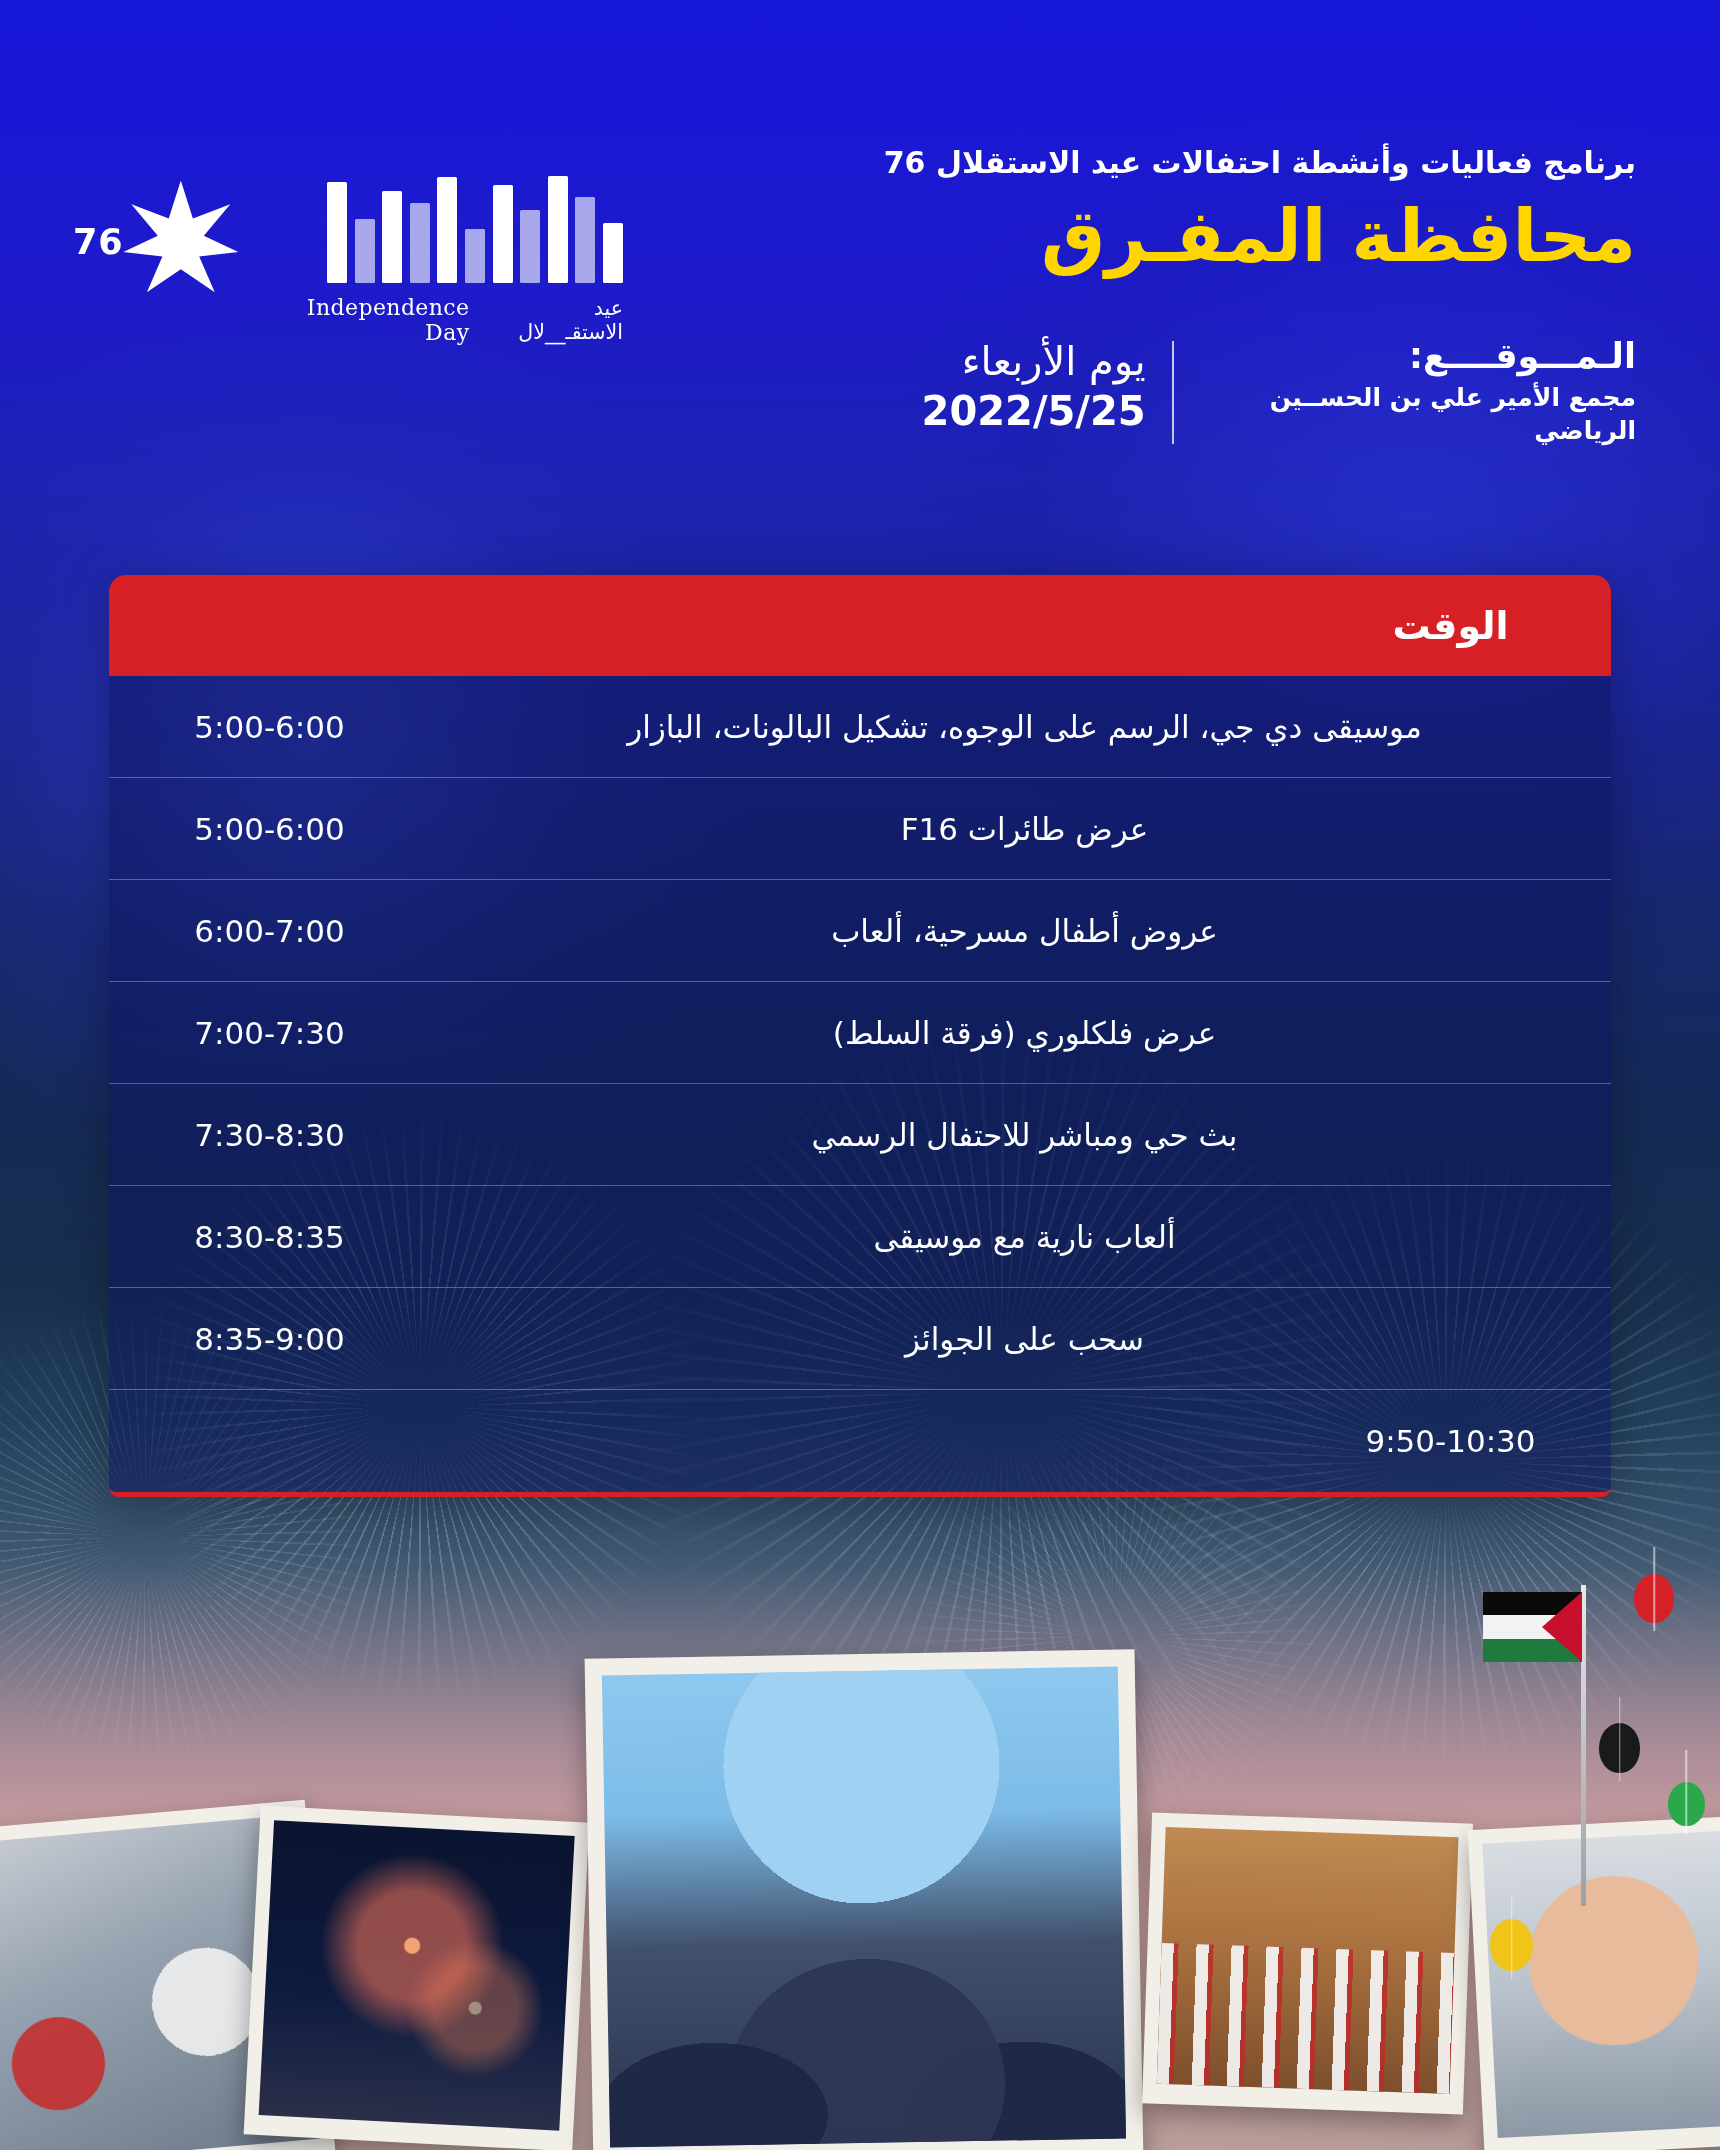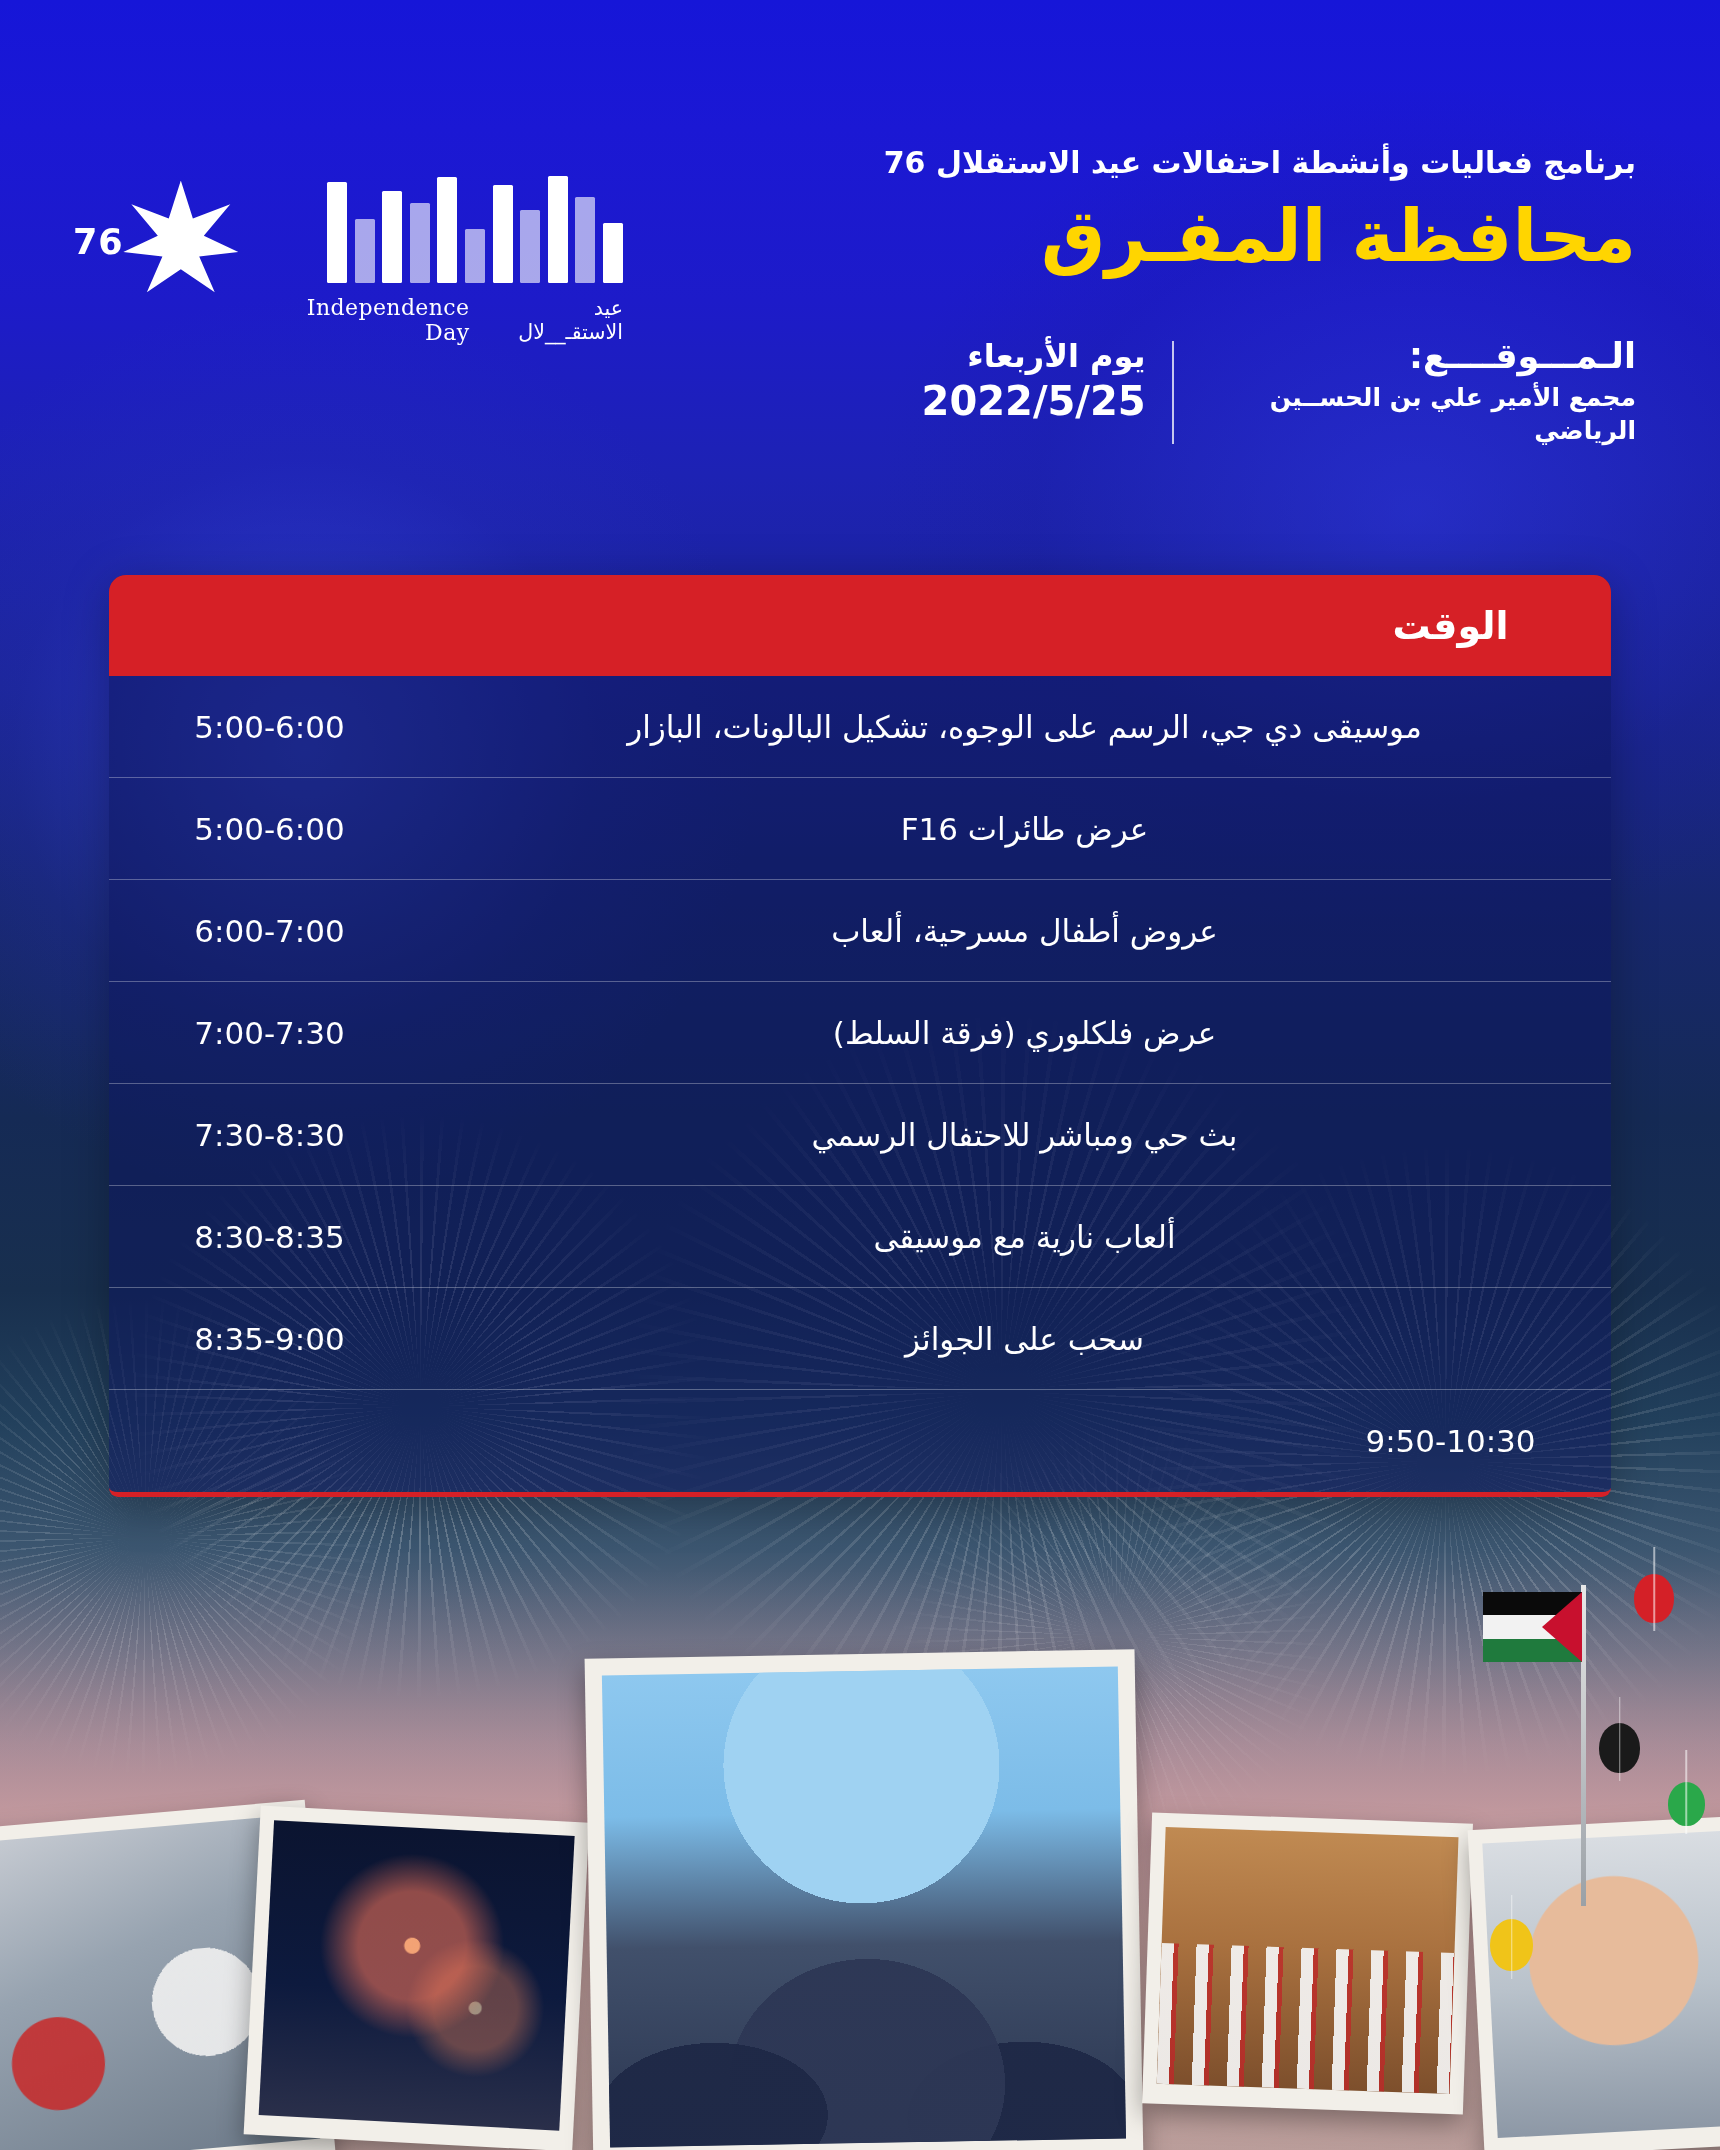--- a/index.html
+++ b/index.html
@@ -213,22 +213,22 @@
   .vrule {
     width: 2.3px;
     background: rgba(255,255,255,.75);
     margin: 4.6px 23px 4.6px 23px;
   }
   .date-block {
     text-align: right;
     padding-right: 3.1px;
   }
   .date-day {
-    font-size: 32px;
-    font-weight: 700;
+    font-size: 40px;
+    font-weight: 400;
     line-height: 1.25;
   }
   .date-num {
     font-size: 40px;
     font-weight: 700;
     line-height: 1.25;
     direction: ltr;
     unicode-bidi: embed;
     text-align: left;
   }

